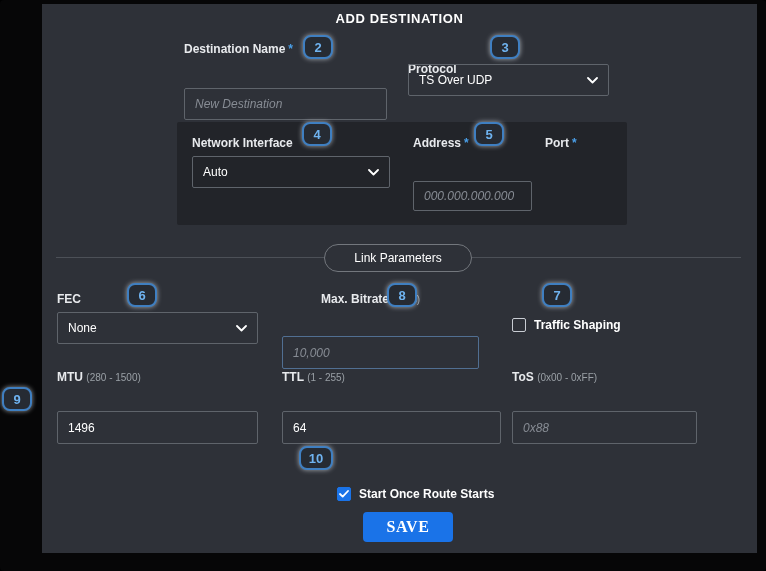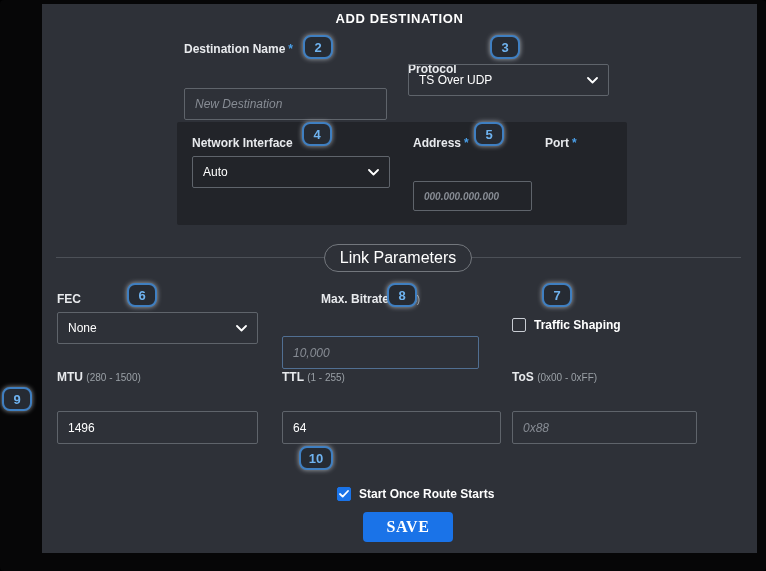--- a/index.html
+++ b/index.html
@@ -25,42 +25,42 @@
   .hint { font-size:10px; color:#9aa0a6; font-weight:normal; }
   .req  { color:#4a9fe8; margin-left:3px; font-weight:bold; }
   .inp {
     position:absolute; height:32px; box-sizing:border-box;
     background:transparent; border:1px solid #5f646b; border-radius:2px;
     color:#ffffff; font-size:12px; padding:0 10px; outline:none;
     font-family:"Liberation Sans", sans-serif;
     margin-top:24px;
   }
   .inp::placeholder { font-style:italic; color:#878c94; opacity:1; }
-  .inp.small { height:30px; font-size:10px;font-weight:bold; }
+  .inp.small { height:30px; font-size:12px; }
   .inp.blue { border-color:#516f92; }
   .select {
     position:absolute; height:32px; box-sizing:border-box;
     border:1px solid #5f646b; border-radius:2px; cursor:pointer;
     display:flex; align-items:center; justify-content:space-between;
     color:#ffffff; font-size:12px; padding:0 10px;
   }
   .chev { flex:0 0 auto; margin-left:8px; }
   .panel {
     position:absolute; left:135px; top:118px; width:450px; height:103px;
     background:#222429; border-radius:2px;
   }
   .divider {
     position:absolute; left:14px; right:16px; top:253px; height:1px;
     background:#4c5057;
   }
   .pill {
     position:absolute; left:282px; top:240px; width:146px; height:26px;
     background:#2e3138; border:1px solid #73777d; border-radius:14px;
     display:flex; align-items:center; justify-content:center;
-    color:#ffffff; font-size:16px; z-index:2;
+    color:#ffffff; font-size:12px; z-index:2;
   }
   .checkrow { position:absolute; display:flex; align-items:center; gap:8px; }
   .checkbox {
     width:14px; height:14px; box-sizing:border-box; border-radius:2px;
     cursor:pointer; flex:0 0 auto;
     display:flex; align-items:center; justify-content:center;
   }
   .checkbox.unchecked { border:1px solid #c9cdd3; background:transparent; }
   .checkbox.checked   { background:#1a73e8; border:1px solid #1a73e8; }
   .checklabel { color:#ffffff; font-size:12px; font-weight:600; white-space:nowrap; }

